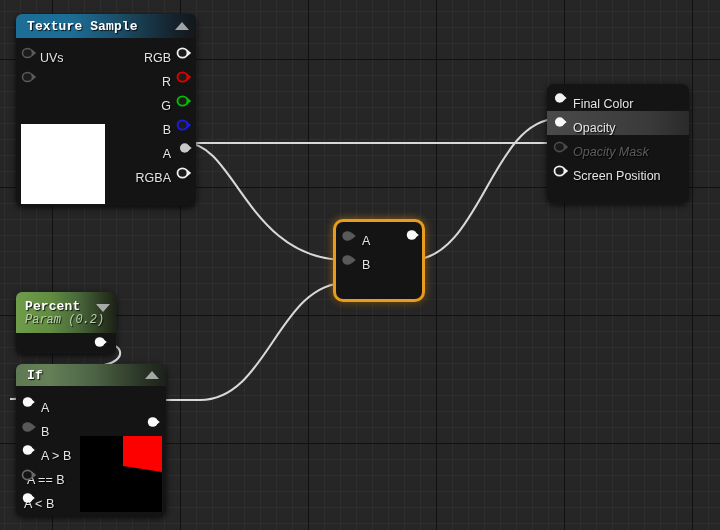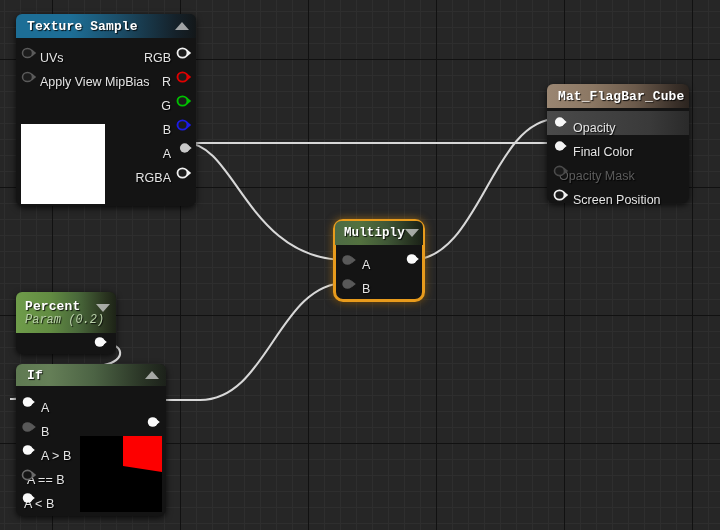--- a/index.html
+++ b/index.html
@@ -163,21 +163,20 @@
         <ellipse cx="6.5" cy="6" rx="5" ry="4.6" fill="#1c1c1c" stroke="#5a5a5a" stroke-width="1.5"></ellipse>
         <path d="M 11,2.4 L 15.2,6 L 11,9.6 Z" fill="#5a5a5a"></path>
       </svg>
       <span class="lbl" style="margin-left:24px;">UVs</span>
     </div>
     <div class="row">
       <svg class="pin" style="left:5px; top:6px;" viewBox="0 0 16 12">
         <ellipse cx="6.5" cy="6" rx="5" ry="4.6" fill="#1c1c1c" stroke="#5a5a5a" stroke-width="1.5"></ellipse>
         <path d="M 11,2.4 L 15.2,6 L 11,9.6 Z" fill="#5a5a5a"></path>
       </svg>
-      <span class="lbl" style="margin-left:24px;">Apply View MipBias</span>
     </div>
 
     <div class="thumb thumb-white" style="left:5px; top:86px; width:84px; height:80px;"></div>
 
     <div style="position:absolute; right:4px; top:3px; width:74px;">
       <div class="row" style="justify-content:flex-end;">
         <span class="lbl" style="margin-right:21px;">RGB</span>
         <svg class="pin" style="right:0px; top:6px;" viewBox="0 0 16 12">
           <ellipse cx="6.5" cy="6" rx="5" ry="4.6" fill="#1c1c1c" stroke="#f0f0f0" stroke-width="1.8"></ellipse>
           <path d="M 11,2.4 L 15.2,6 L 11,9.6 Z" fill="#f0f0f0"></path>
@@ -216,60 +215,53 @@
         <svg class="pin" style="right:0px; top:6px;" viewBox="0 0 16 12">
           <ellipse cx="6.5" cy="6" rx="5" ry="4.6" fill="#1c1c1c" stroke="#f0f0f0" stroke-width="1.8"></ellipse>
           <path d="M 11,2.4 L 15.2,6 L 11,9.6 Z" fill="#f0f0f0"></path>
         </svg>
       </div>
     </div>
   </div>
 </div>
 
 <div class="node" style="left:547px; top:84px; width:142px; height:119px;">
-  <div class="node-header hdr-tan">
-    <span class="title">Mat_FlagBar_Cube</span>
-  </div>
   <div class="node-body" style="height:95px; padding-top:3px;">
+    <div class="row">
+      <svg class="pin" style="left:6px; top:5px;" viewBox="0 0 16 14">
+        <ellipse cx="6.5" cy="7" rx="5.6" ry="5.4" fill="#f2f2f2"></ellipse>
+        <path d="M 10,3.2 L 14.6,7 L 10,10.8 Z" fill="#f2f2f2"></path>
+      </svg>
+      <span class="lbl" style="margin-left:26px;">Final Color</span>
+    </div>
     <div class="row hilite">
       <svg class="pin" style="left:6px; top:5px;" viewBox="0 0 16 14">
         <ellipse cx="6.5" cy="7" rx="5.6" ry="5.4" fill="#f8f8f8"></ellipse>
         <path d="M 10,3.2 L 14.6,7 L 10,10.8 Z" fill="#f8f8f8"></path>
       </svg>
       <span class="lbl" style="margin-left:26px;">Opacity</span>
     </div>
     <div class="row">
-      <svg class="pin" style="left:6px; top:5px;" viewBox="0 0 16 14">
-        <ellipse cx="6.5" cy="7" rx="5.6" ry="5.4" fill="#f2f2f2"></ellipse>
-        <path d="M 10,3.2 L 14.6,7 L 10,10.8 Z" fill="#f2f2f2"></path>
-      </svg>
-      <span class="lbl" style="margin-left:26px;">Final Color</span>
-    </div>
-    <div class="row">
       <svg class="pin" style="left:6px; top:6px;" viewBox="0 0 16 12">
         <ellipse cx="6.5" cy="6" rx="5" ry="4.6" fill="#1a1a1a" stroke="#4a4a4a" stroke-width="1.6"></ellipse>
         <path d="M 11,2.4 L 15.2,6 L 11,9.6 Z" fill="#4a4a4a"></path>
       </svg>
-      <span class="lbl dim" style="margin-left:12px;">Opacity Mask</span>
+      <span class="lbl dim" style="margin-left:26px;font-style:italic;">Opacity Mask</span>
     </div>
     <div class="row">
       <svg class="pin" style="left:6px; top:6px;" viewBox="0 0 16 12">
         <ellipse cx="6.5" cy="6" rx="5" ry="4.6" fill="#1a1a1a" stroke="#f0f0f0" stroke-width="1.8"></ellipse>
         <path d="M 11,2.4 L 15.2,6 L 11,9.6 Z" fill="#f0f0f0"></path>
       </svg>
       <span class="lbl" style="margin-left:26px;">Screen Position</span>
     </div>
   </div>
 </div>
 
 <div class="node selected" style="left:335px; top:221px; width:88px; height:79px;">
-  <div class="node-header hdr-green-mult" style="padding:0 6px 0 9px;">
-    <span class="title" style="font-size:12.5px;">Multiply</span>
-    <span class="hdr-arrow down"></span>
-  </div>
   <div class="node-body" style="height:55px; padding-top:3px;">
     <div class="row">
       <svg class="pin" style="left:6px; top:6px;" viewBox="0 0 16 12">
         <ellipse cx="6.5" cy="6" rx="5.2" ry="4.8" fill="#595959"></ellipse>
         <path d="M 10.5,2.4 L 14.8,6 L 10.5,9.6 Z" fill="#595959"></path>
       </svg>
       <span class="lbl" style="margin-left:27px;">A</span>
       <svg class="pin" style="right:2px; top:5px;" viewBox="0 0 16 14">
         <ellipse cx="6.5" cy="7" rx="5.8" ry="5.6" fill="#fafafa"></ellipse>
         <path d="M 10,3.2 L 14.8,7 L 10,10.8 Z" fill="#fafafa"></path>

